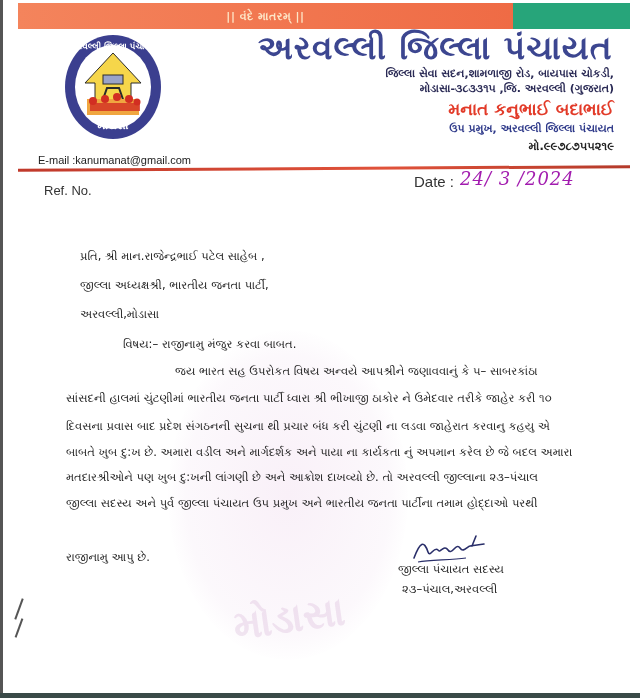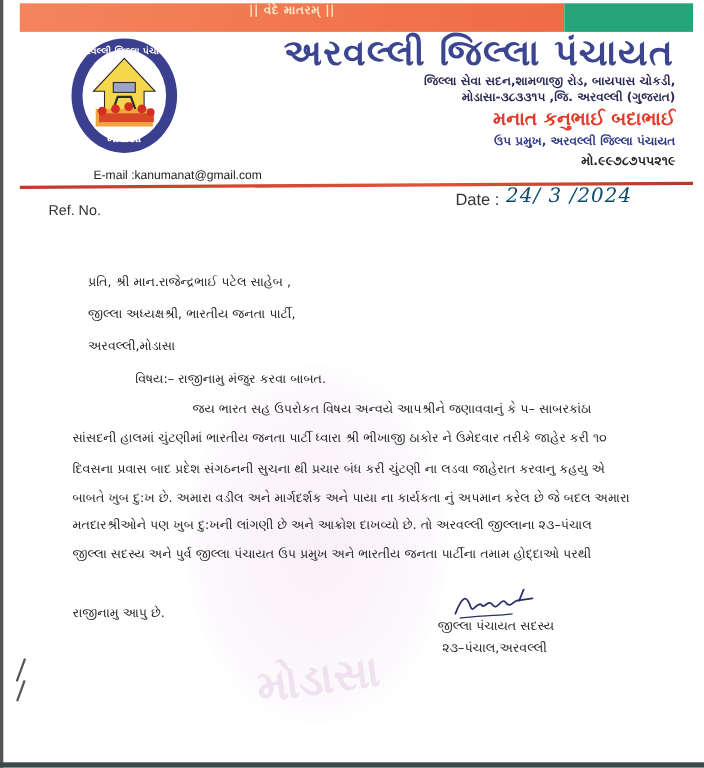--- a/index.html
+++ b/index.html
@@ -5,35 +5,35 @@
   html, body { margin:0; padding:0; }
   body {
     width:640px; height:698px; overflow:hidden; position:relative;
     background:#ffffff;
     font-family:"DejaVu Sans", sans-serif;
   }
   .frame-left { position:absolute; left:0; top:0; width:3px; height:698px; background:#555; }
   .frame-bottom { position:absolute; left:0; top:693px; width:640px; height:5px; background:#3a4a48; }
   .page { position:absolute; left:18px; top:0; width:612px; height:693px; background:#fff; }
   .topbar { position:absolute; left:0; top:3px; width:612px; height:26px; display:flex; }
-  .topbar .saffron { width:495px; height:26px; background:linear-gradient(90deg,#f4845c,#ef6b45); display:flex; justify-content:center; }
+  .topbar .saffron { width:495px; height:26px; background:linear-gradient(90deg,#f4845c,#ef6b45); display:flex; align-items:center; justify-content:center; }
   .topbar .green { width:117px; height:26px; background:#27a57a; }
   .topbar .motto { color:#fde7c8; font-size:11px; font-weight:bold; letter-spacing:0.5px; }
   .logo { position:absolute; left:45px; top:33px; width:100px; height:108px; }
   .title { position:absolute; left:240px; top:28px; font-size:33px; font-weight:bold; color:#3c4690; letter-spacing:1px; white-space:nowrap; }
   .addr1 { position:absolute; right:0px; top:67px; width:400px; text-align:right; font-size:11px; color:#2a2a55; font-weight:bold; padding-right:16px; box-sizing:border-box; }
   .addr2 { position:absolute; right:0px; top:82px; width:400px; text-align:right; font-size:11px; color:#2a2a55; font-weight:bold; padding-right:16px; box-sizing:border-box; }
   .name { position:absolute; right:0px; top:99px; width:400px; text-align:right; font-size:17px; color:#e23a28; font-weight:bold; padding-right:16px; box-sizing:border-box; }
   .role { position:absolute; right:0px; top:122px; width:400px; text-align:right; font-size:11px; color:#2f3a8a; font-weight:bold; padding-right:16px; box-sizing:border-box; }
   .mobile { position:absolute; right:0px; top:139px; width:400px; text-align:right; font-size:11.5px; color:#222; font-weight:bold; padding-right:16px; box-sizing:border-box; }
-  .email { position:absolute; left:20px; top:154px; font-family:"Liberation Sans", sans-serif; font-size:11px; color:#222;margin-left:47px; }
+  .email { position:absolute; left:20px; top:154px; font-family:"Liberation Sans", sans-serif; font-size:11px; color:#222; }
   .divider { position:absolute; left:0px; top:167px; width:612px; height:3px; background:linear-gradient(90deg,#c0392b,#e0523a 60%,#b43a2a); transform:rotate(-0.35deg); }
   .refno { position:absolute; left:26px; top:183px; font-family:"Liberation Sans", sans-serif; font-size:13px; color:#333; }
   .date-label { position:absolute; left:396px; top:173px; font-family:"Liberation Sans", sans-serif; font-size:15px; color:#333; }
-  .date-val { position:absolute; left:442px; top:168px; font-family:"DejaVu Serif", serif; font-style:italic; font-size:18px; color:#0c4a6e; letter-spacing:1px; }
+  .date-val { position:absolute; left:442px; top:168px; font-family:"DejaVu Serif", serif; font-style:italic; font-size:18px; color:#a21caf; letter-spacing:1px; }
   .body-text { position:absolute; font-size:11.5px; color:#222; white-space:nowrap; }
   .watermark { position:absolute; left:150px; top:330px; width:240px; height:330px; border-radius:50%; background:radial-gradient(ellipse at center, rgba(225,180,220,0.20), rgba(225,190,225,0.10) 60%, rgba(255,255,255,0) 72%); }
   .watermark-text { position:absolute; left:215px; top:595px; font-size:40px; font-weight:bold; color:rgba(210,170,210,0.28); transform:rotate(-8deg); }
   .signature { position:absolute; left:392px; top:532px; width:80px; height:34px; }
   .sig-line1 { position:absolute; left:380px; top:562px; font-size:11.5px; color:#222; }
   .sig-line2 { position:absolute; left:384px; top:582px; font-size:11.5px; color:#222; }
   .edge-mark { position:absolute; left:18px; top:598px; width:2px; height:22px; background:#555; transform:rotate(20deg); }
   .edge-mark2 { position:absolute; left:18px; top:618px; width:2px; height:20px; background:#555; transform:rotate(20deg); }
 </style>
 </head>

